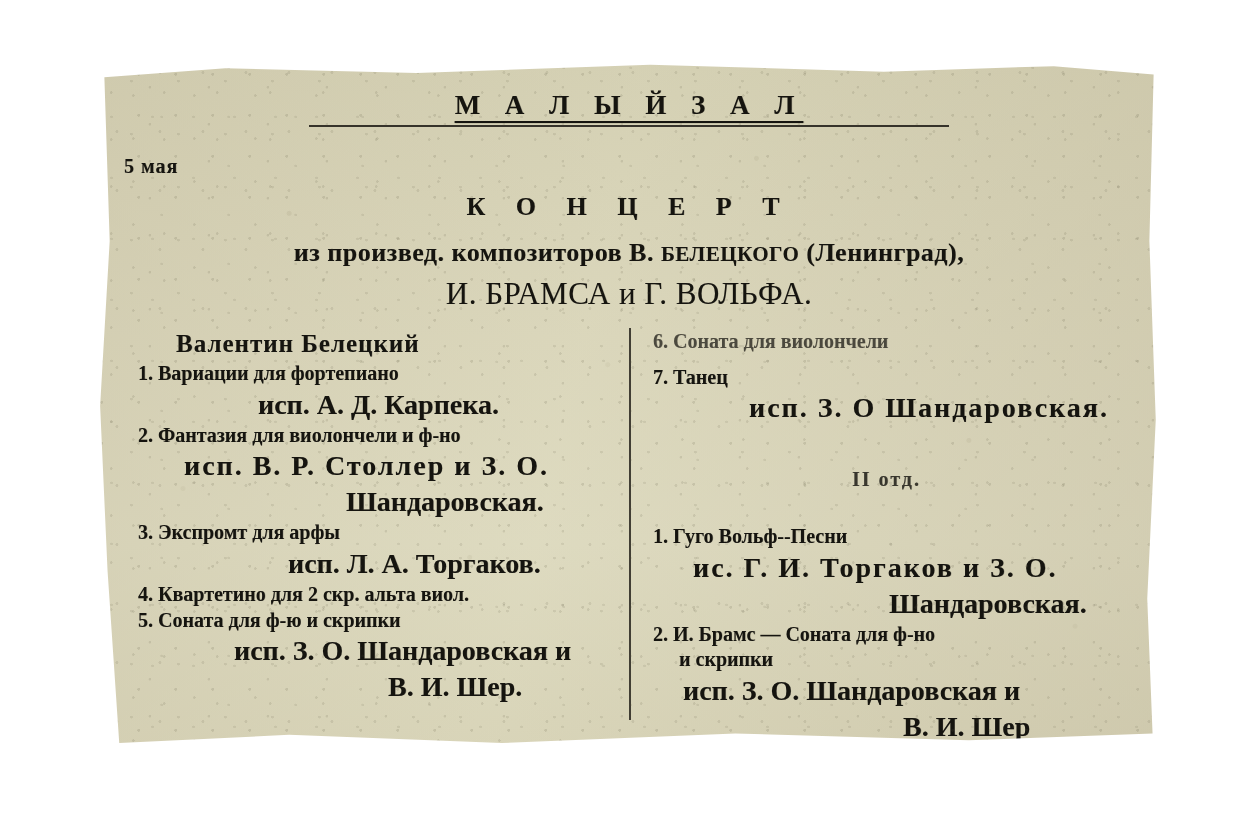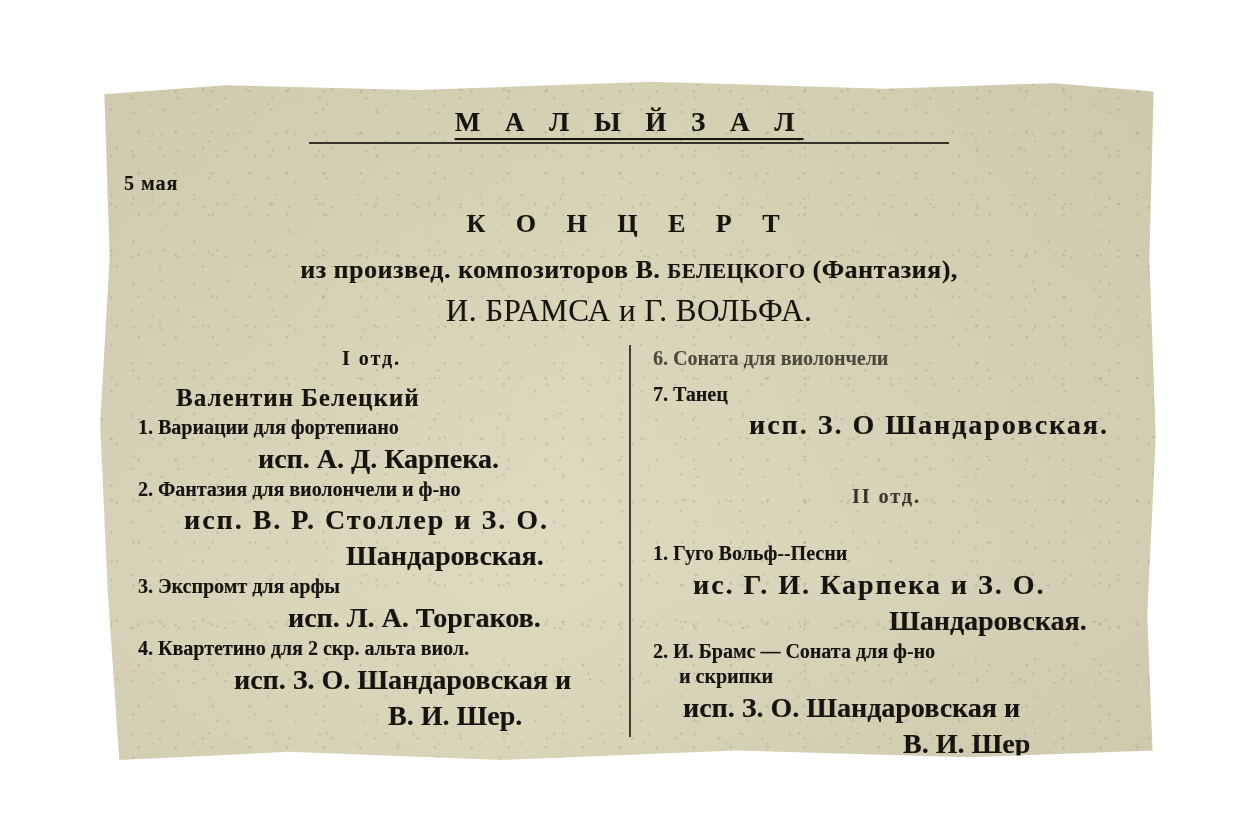--- a/index.html
+++ b/index.html
@@ -9,21 +9,21 @@
   }
   body {
     width: 1240px;
     height: 818px;
     font-family: "Liberation Serif", serif;
     overflow: hidden;
   }
 
   #poster-wrap {
     position: absolute;
-    left: 0; top: 17px;
+    left: 0; top: 0;
     width: 1240px;
     height: 586px;
     background: #ffffff;
   }
 
   
   #paper {
     position: absolute;
     left: 98px;
     top: 62px;
@@ -212,30 +212,29 @@
     <div id="content">
 
       <div class="hall-title ink">М А Л Ы Й   З А Л</div>
       <div class="hall-rule"></div>
 
       <div class="date-line ink">5 мая</div>
 
       <div class="concert-word ink">К О Н Ц Е Р Т</div>
 
       <div class="composers-1 ink">
-        <span>из произвед. композиторов В. </span><span class="big">БЕЛЕЦКОГО</span><span> (Фантазия),</span>
+        <span>из произвед. композиторов В. </span><span class="big">БЕЛЕЦКОГО</span><span> (Ленинград),</span>
       </div>
 
       <div class="composers-2 ink">И. БРАМСА и Г. ВОЛЬФА.</div>
 
       <div id="columns">
         <div id="divider"></div>
 
         <div class="col left">
-          <div class="section-label ink">I отд.</div>
 
           <div class="author-line ink">Валентин Белецкий</div>
 
           <div class="item ink">
             <span class="num">1.</span><span>Вариации для фортепиано</span>
           </div>
           <div class="perf ink ind-1">исп. А. Д. Карпека.</div>
 
           <div class="item ink">
             <span class="num">2.</span><span>Фантазия для виолончели и ф-но</span>
@@ -245,20 +244,23 @@
 
           <div class="item ink">
             <span class="num">3.</span><span>Экспромт для арфы</span>
           </div>
           <div class="perf ink ind-4">исп. Л. А. Торгаков.</div>
 
           <div class="item ink">
             <span class="num">4.</span><span>Квартетино для 2 скр. альта виол.</span>
           </div>
 
+          <div class="item ink">
+            <span class="num">5.</span><span>Соната для ф-ю и скрипки</span>
+          </div>
           <div class="perf ink ind-6">исп. З. О. Шандаровская  и</div>
           <div class="perf ink ind-5">В. И. Шер.</div>
         </div>
 
         <div class="col right">
           <div class="item ink faded">
             <span class="num">6.</span><span>Соната для виолончели</span>
           </div>
 
           <div class="spacer-sm"></div>
@@ -266,21 +268,21 @@
           <div class="item ink">
             <span class="num">7.</span><span>Танец</span>
           </div>
           <div class="perf ink ind-6 wide-sp">исп. З. О Шандаровская.</div>
 
           <div class="section-label ink right-side faded2">II отд.</div>
 
           <div class="item ink">
             <span class="num">1.</span><span>Гуго Вольф--Песни</span>
           </div>
-          <div class="perf ink ind-7 wide-sp">ис. Г. И. Карпека  и  З. О.</div>
+          <div class="perf ink ind-7 wide-sp">ис. Г. И. Торгаков  и  З. О.</div>
           <div class="perf ink ind-8">Шандаровская.</div>
 
           <div class="item ink">
             <span class="num">2.</span><span>И. Брамс — Соната  для  ф-но</span>
           </div>
           <div class="item ink ind-sub">и скрипки</div>
           <div class="perf ink ind-9">исп. З. О. Шандаровская  и</div>
           <div class="perf ink ind-10">В. И. Шер</div>
         </div>
       </div>

